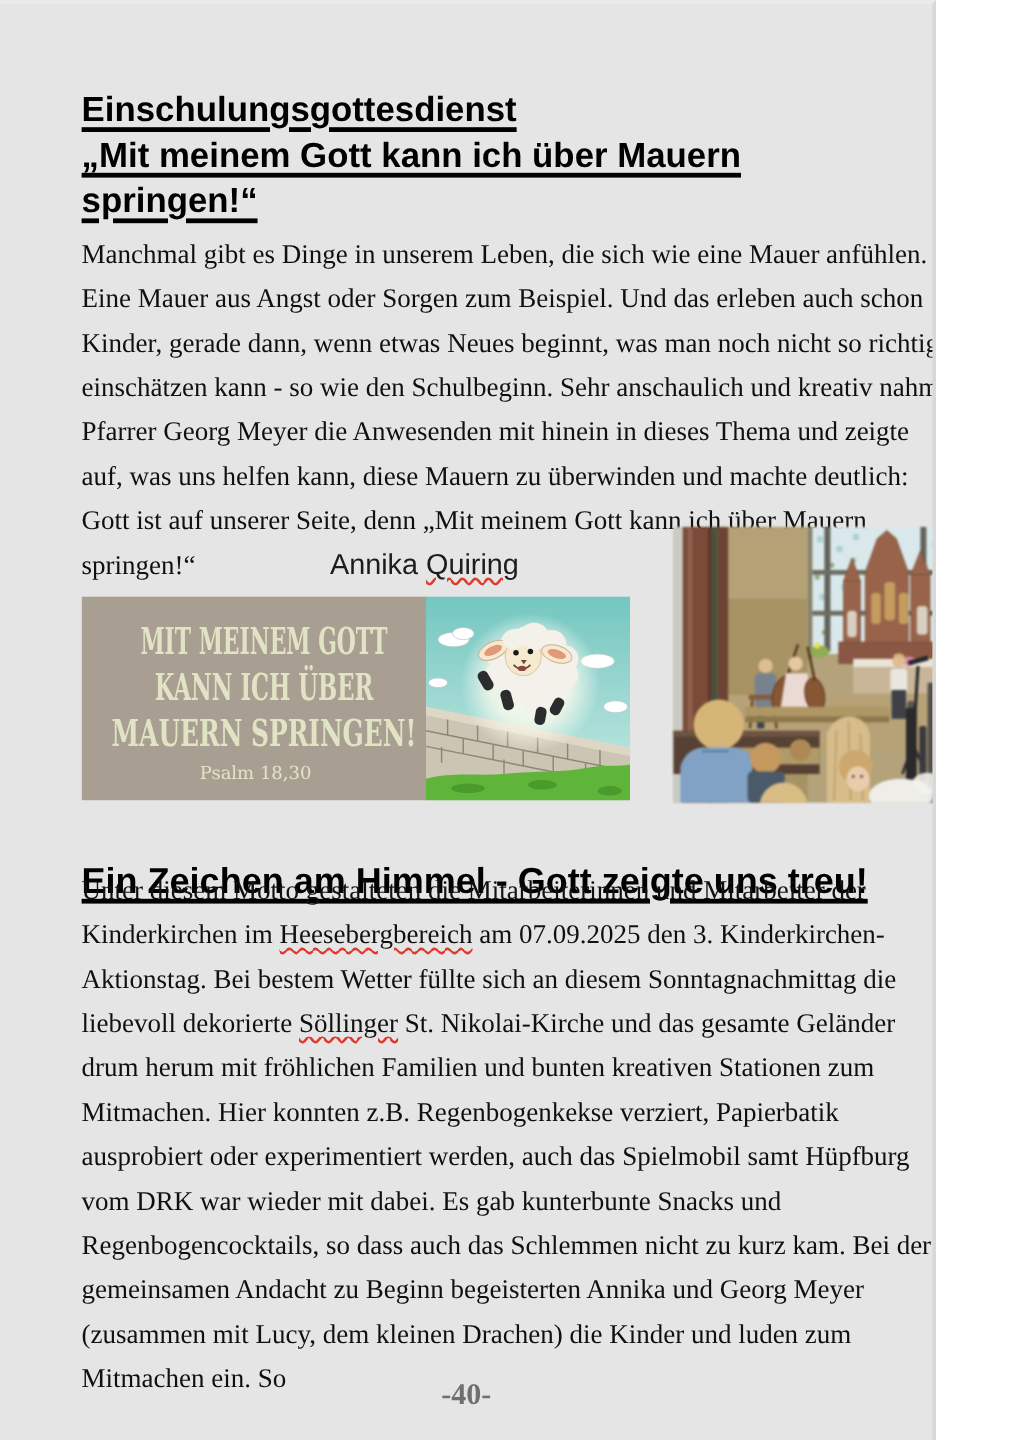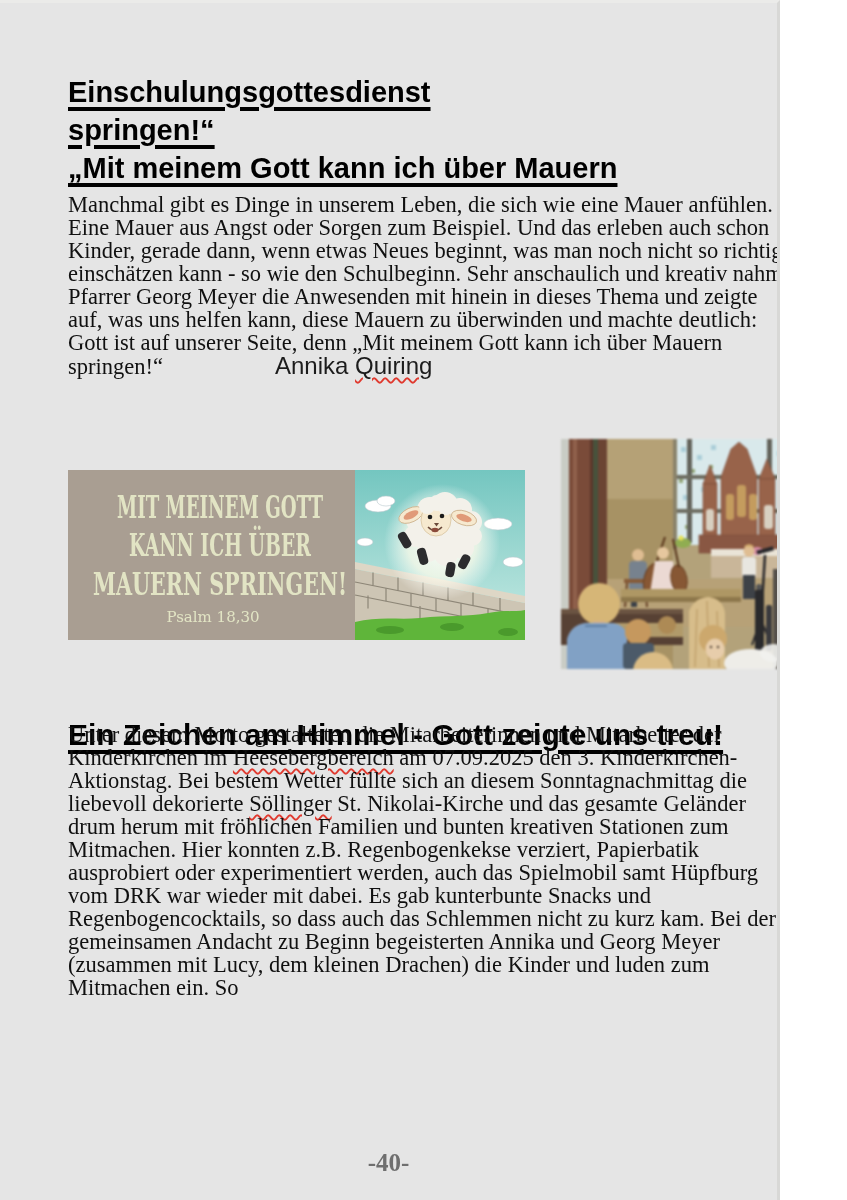--- a/index.html
+++ b/index.html
@@ -15,49 +15,49 @@
     font-size:29px;line-height:38px;color:#000;
   }
   .h1 .u{text-decoration-line:underline;text-decoration-thickness:3.5px;text-underline-offset:5px;}
   .h2{
     position:absolute;left:68px;top:712px;
     font-family:"Liberation Sans",sans-serif;font-weight:bold;
     font-size:30px;line-height:40px;color:#000;
   }
   .h2 .u{text-decoration-line:underline;text-decoration-thickness:4px;text-underline-offset:5px;}
   
-  .body-text{position:absolute;left:68px;width:717px;margin:0;font-size:22.5px;line-height:23px;color:#101010;}
+  .body-text{position:absolute;left:68px;width:717px;margin:0;font-size:22.5px;line-height:37px;color:#101010;}
   #body1{top:190px;}
   #body2{top:720px;}
   .sig{font-family:"Liberation Sans",sans-serif;font-size:24px;color:#1c1c1c;margin-left:112px;}
   .misspell{
     text-decoration-line:underline;text-decoration-style:wavy;
     text-decoration-color:#e03a2f;text-decoration-thickness:1.5px;text-underline-offset:3px;
   }
   
   figure{margin:0;padding:0;}
-  .banner{position:absolute;left:68px;top:467px;width:457px;height:170px;text-align:right;}
+  .banner{position:absolute;left:68px;top:494px;width:457px;height:170px;text-align:right;}
   .banner svg{display:block;filter:blur(0.4px);}
   .photo{position:absolute;left:561px;top:436px;width:230px;height:230px;}
   .photo svg{display:block;filter:blur(0.8px) saturate(0.92);}
   
   .footer{
     position:absolute;left:0;top:1146px;width:100%;text-align:center;
     font-family:"Liberation Serif",serif;font-weight:bold;font-size:25px;color:#6f6f6f;
   }
 </style>
 </head>
 <body>
 
 <div class="page">
 
   <div class="h1">
     <div><span class="u">Einschulungsgottesdienst</span></div>
+    <div><span class="u">„Mit meinem Gott kann ich über Mauern</span></div>
     <div><span class="u">springen!“</span></div>
-    <div><span class="u">„Mit meinem Gott kann ich über Mauern</span></div>
   </div>
 
   <p class="body-text" id="body1"><span>Manchmal gibt es Dinge in unserem Leben, die sich wie eine Mauer anfühlen. Eine Mauer aus Angst oder Sorgen zum Beispiel. Und das erleben auch schon Kinder, gerade dann, wenn etwas Neues beginnt, was man noch nicht so richtig einschätzen kann - so wie den Schulbeginn. Sehr anschaulich und kreativ nahm Pfarrer Georg Meyer die Anwesenden mit hinein in dieses Thema und zeigte auf, was uns helfen kann, diese Mauern zu überwinden und machte deutlich: Gott ist auf unserer Seite, denn „Mit meinem Gott kann ich über Mauern springen!“</span><span class="sig"><span>Annika </span><span class="misspell">Quiring</span></span></p>
 
   <figure class="banner">
     <svg width="457" height="170" viewBox="0 0 457 170" xmlns="http://www.w3.org/2000/svg">
       <defs>
         <linearGradient id="skyGrad" x1="0" y1="0" x2="0" y2="1">
           <stop offset="0" stop-color="#74c6c0"></stop>
           <stop offset="1" stop-color="#c8ebe4"></stop>

